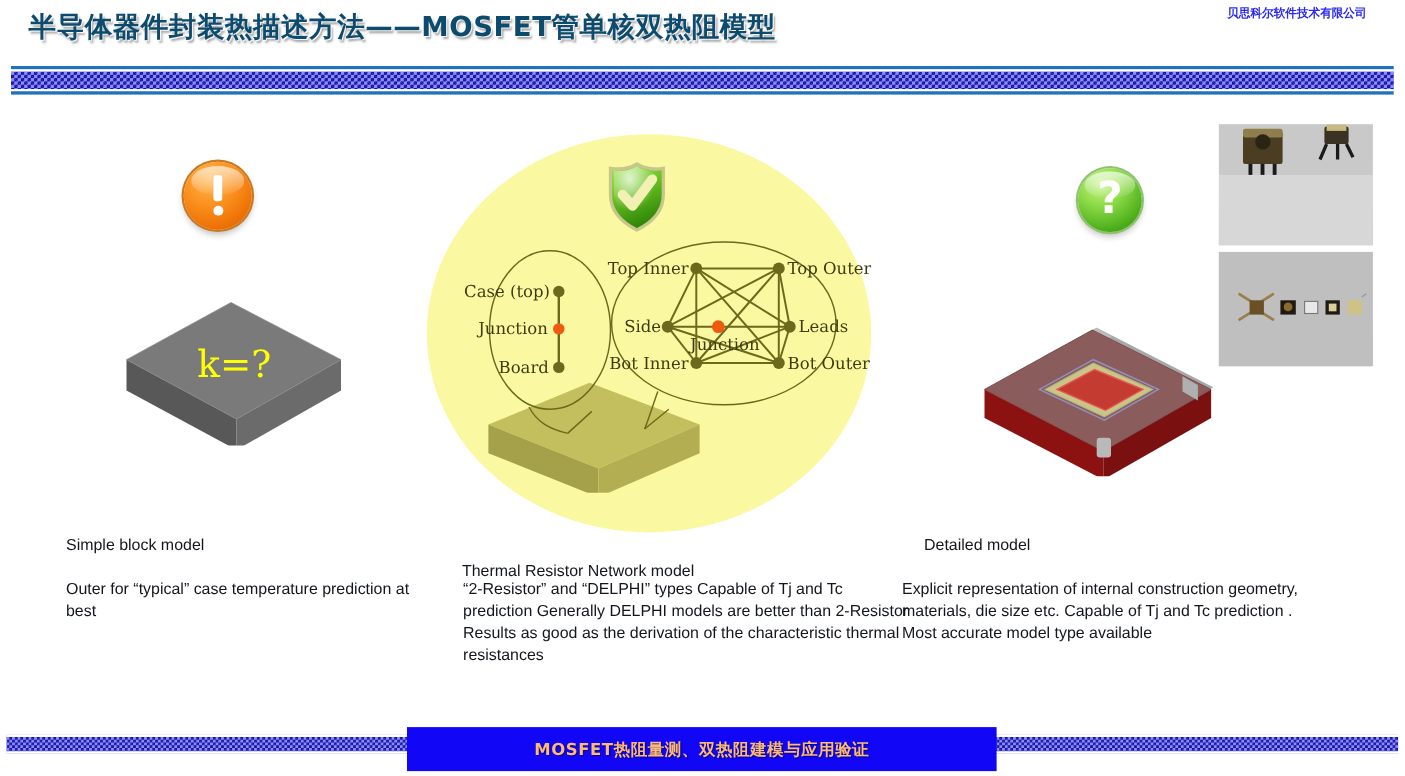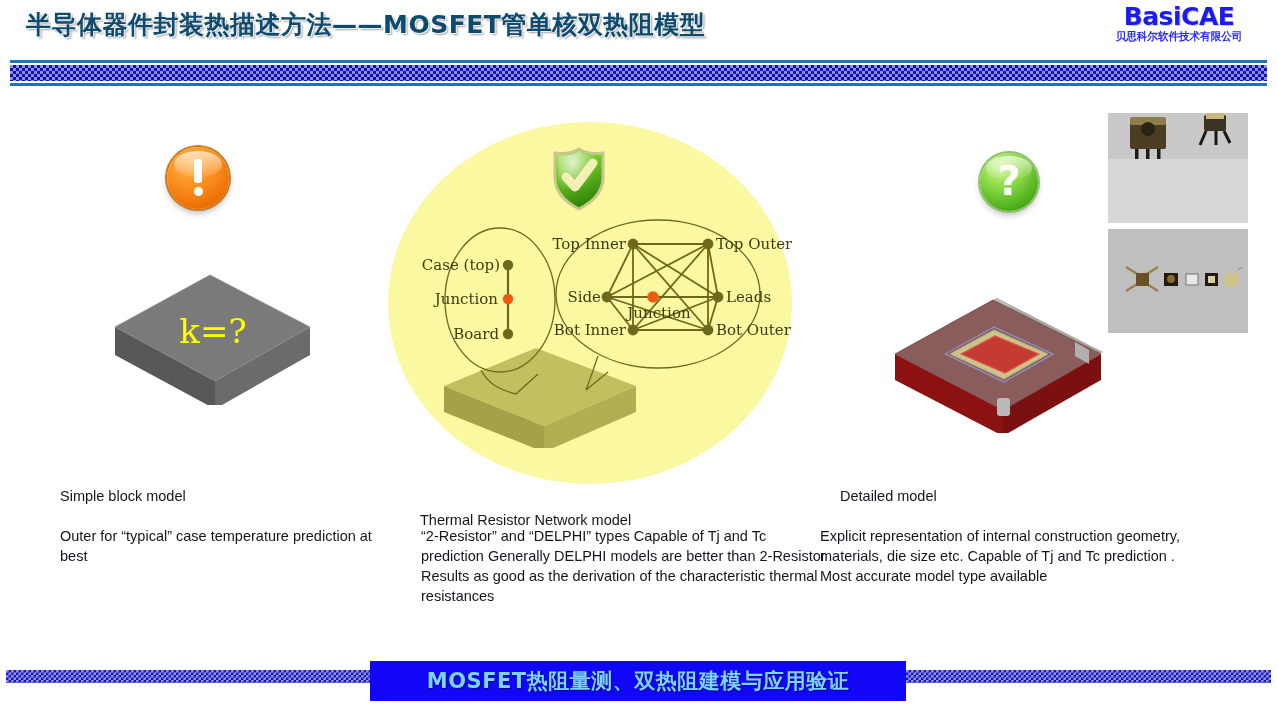--- a/index.html
+++ b/index.html
@@ -229,35 +229,34 @@
     position: absolute;
     left: 370px; top: 661px;
     width: 536px; height: 40px;
     background: #1106f5;
     display: flex;
     align-items: center;
     justify-content: center;
   }
   #bottom-banner .banner-text {
     font-family: "DejaVu Sans", sans-serif;
-    font-size: 21px;
+    font-size: 15px;
     font-weight: 700;
-    color: #7dd3fc;
+    color: #fdba74;
     letter-spacing: 0.5px;
     white-space: nowrap;
     text-shadow: 1px 1px 1px rgba(0,0,0,0.45);
   }
 </style>
 </head>
 <body>
 
 <div id="slide-title">半导体器件封装热描述方法——MOSFET管单核双热阻模型</div>
 
 <div id="brand-logo">
-  <div class="brand-main">BasiCAE</div>
   <div class="brand-sub">贝思科尔软件技术有限公司</div>
 </div>
 
 <div id="deco-top" class="deco-bar">
   <div class="deco-line"></div>
   <div class="deco-checker"></div>
   <div class="deco-line"></div>
 </div>
 
 <div id="warning-icon" class="badge-icon">

